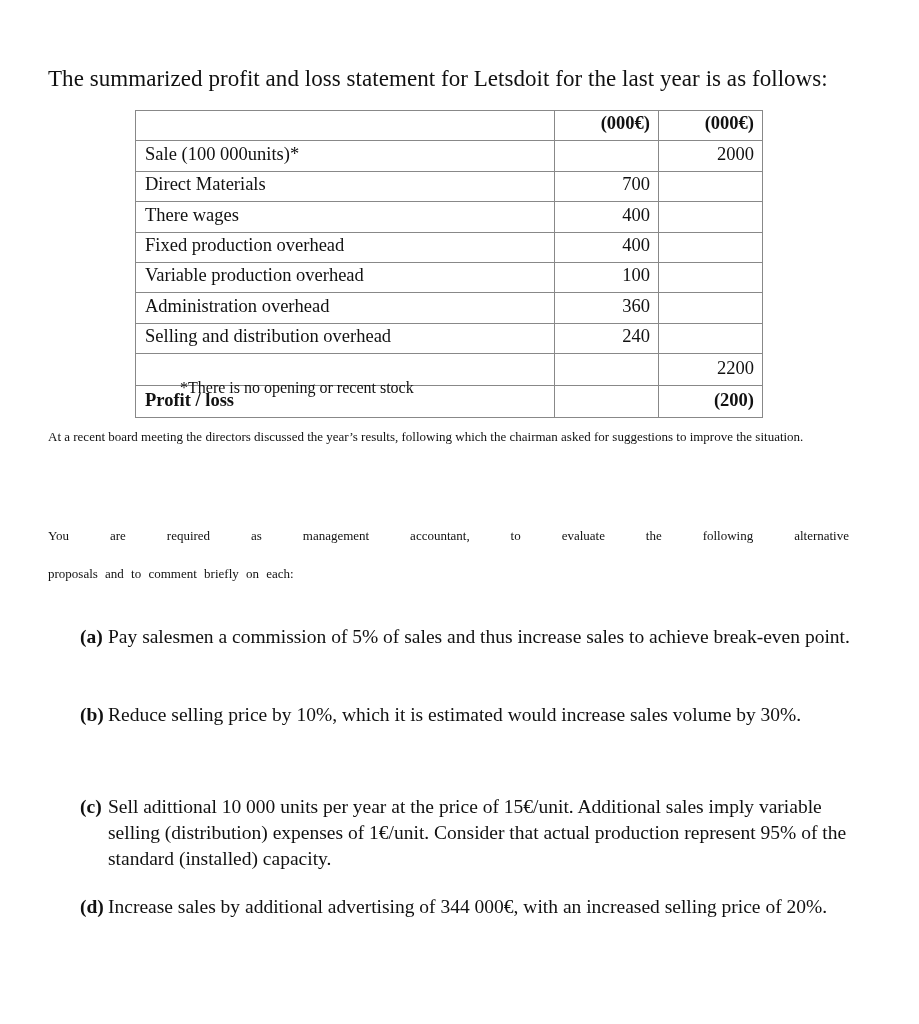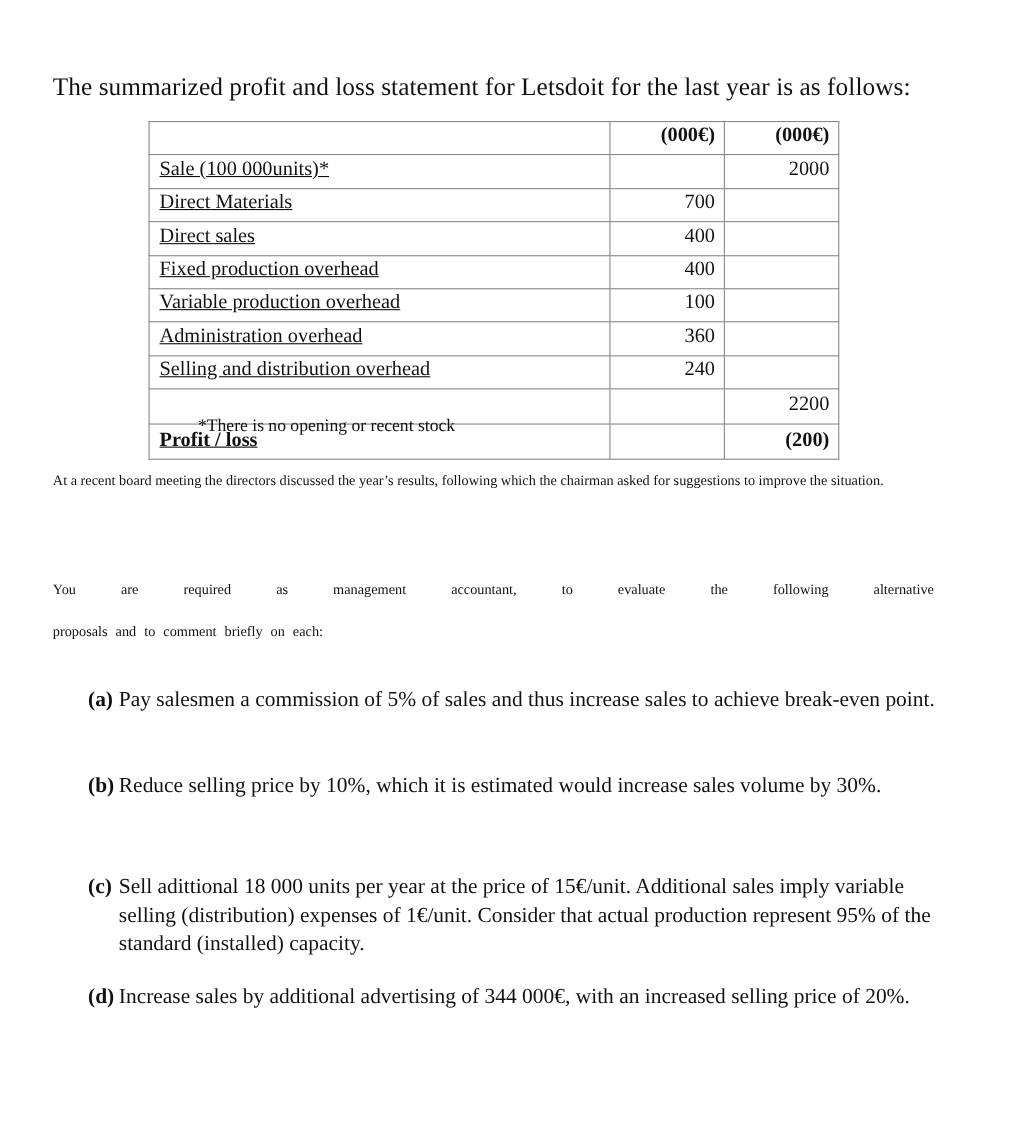--- a/index.html
+++ b/index.html
@@ -33,21 +33,21 @@
       border: 1.5px solid #666;
     }
     table.pl td {
       border: 1px solid #888;
       padding: 0 8px 4px 9px;
       height: 25.4px;
       line-height: 25px;
       vertical-align: bottom;
       white-space: nowrap;
     }
-    table.pl td.c1 { width: 401px; text-align: left; text-decoration: underline; }
+    table.pl td.c1 { width: 401px; text-align: left; }
     table.pl td.c2 { width: 86px; text-align: right; padding-right: 8px; }
     table.pl td.c3 { width: 86px; text-align: right; padding-right: 8px; }
     table.pl tr.blank td { height: 27px; }
     table.pl tr.profit td { height: 27px; }
     .bold { font-weight: bold; }
     .footnote {
       position: absolute;
       left: 180px;
       top: 379px;
       font-size: 16px;
@@ -102,21 +102,21 @@
     <td class="c1">Sale (100 000units)*</td>
     <td class="c2"></td>
     <td class="c3">2000</td>
   </tr>
   <tr>
     <td class="c1">Direct Materials</td>
     <td class="c2">700</td>
     <td class="c3"></td>
   </tr>
   <tr>
-    <td class="c1">Direct sales</td>
+    <td class="c1">There wages</td>
     <td class="c2">400</td>
     <td class="c3"></td>
   </tr>
   <tr>
     <td class="c1">Fixed production overhead</td>
     <td class="c2">400</td>
     <td class="c3"></td>
   </tr>
   <tr>
     <td class="c1">Variable production overhead</td>
@@ -160,19 +160,19 @@
   <span class="txt">Pay salesmen a commission of 5% of sales and thus increase sales to achieve break-even point.</span>
 </div>
 
 <div class="item item-b">
   <span class="lbl">(b)</span>
   <span class="txt">Reduce selling price by 10%, which it is estimated would increase sales volume by 30%.</span>
 </div>
 
 <div class="item item-c">
   <span class="lbl">(c)</span>
-  <span class="txt">Sell adittional 18 000 units per year at the price of 15€/unit. Additional sales imply variable selling (distribution) expenses of 1€/unit. Consider that actual production represent 95% of the standard (installed) capacity.</span>
+  <span class="txt">Sell adittional 10 000 units per year at the price of 15€/unit. Additional sales imply variable selling (distribution) expenses of 1€/unit. Consider that actual production represent 95% of the standard (installed) capacity.</span>
 </div>
 
 <div class="item item-d">
   <span class="lbl">(d)</span>
   <span class="txt">Increase sales by additional advertising of 344 000€, with an increased selling price of 20%.</span>
 </div>
 
 </body></html>

